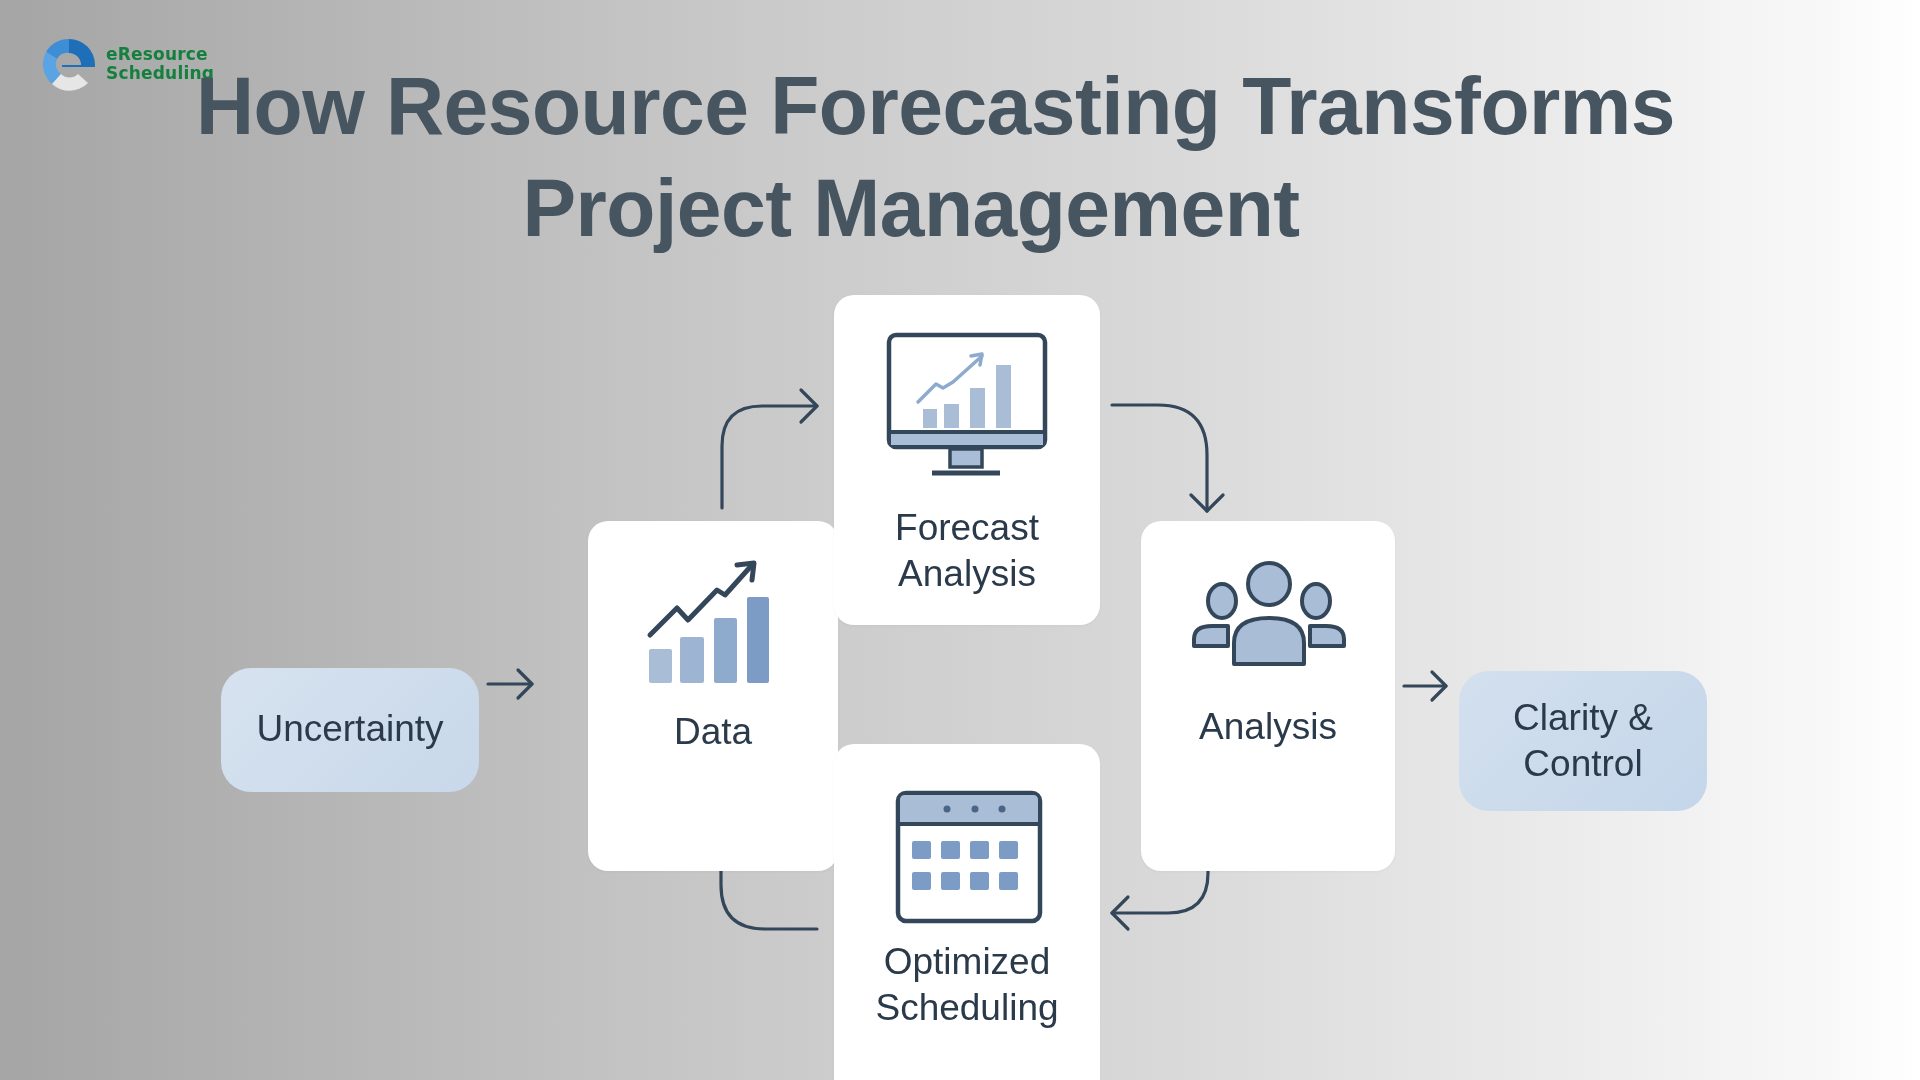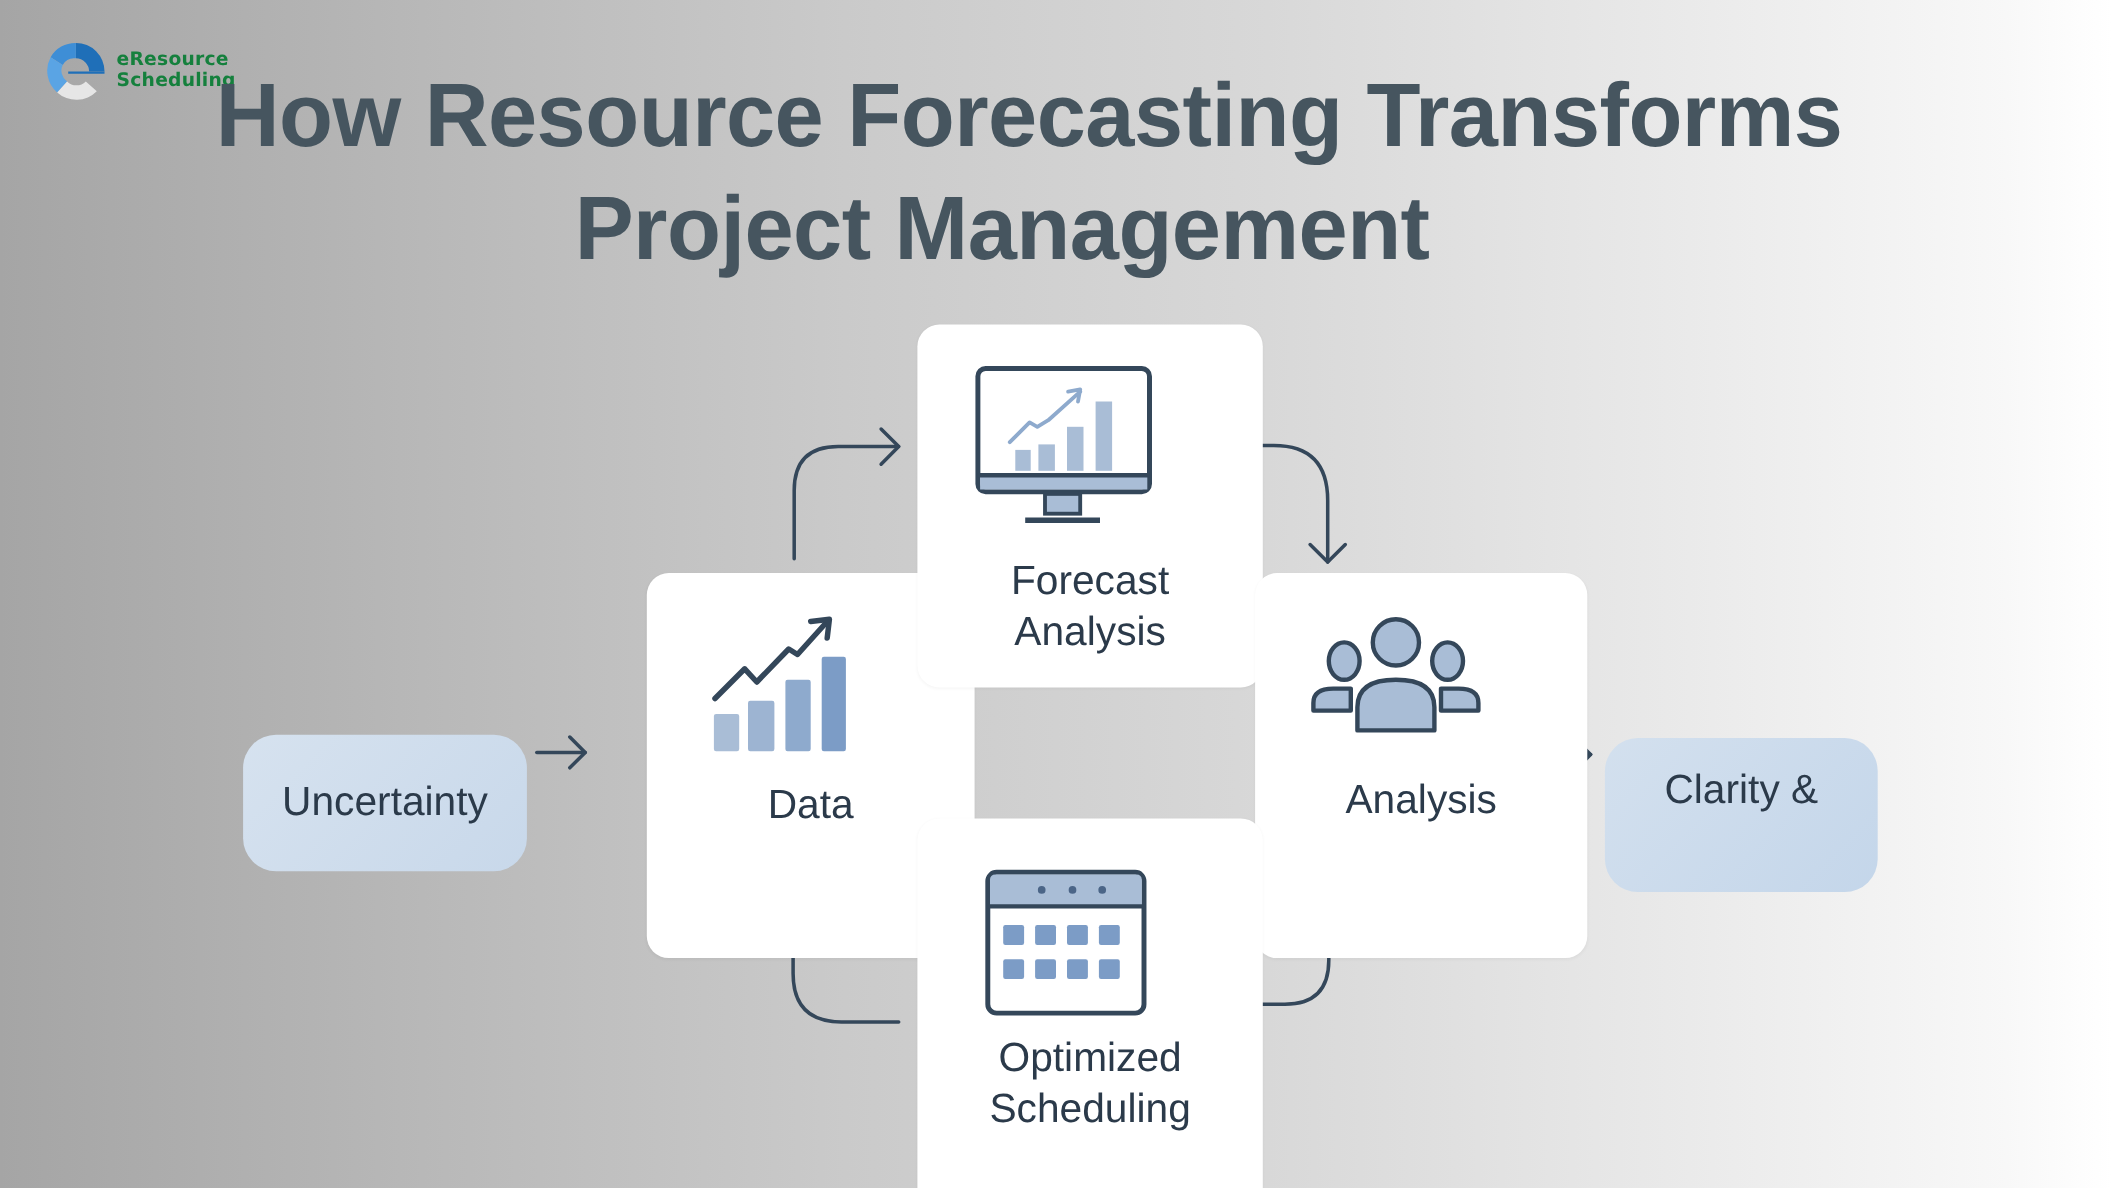--- a/index.html
+++ b/index.html
@@ -23,21 +23,20 @@
       font-size: 82px; line-height: 102px; color: #46555f;
       letter-spacing: -0.5px;
       transform: scaleX(0.98);
     }
     .title .line { display: block; }
     .title .l1 { margin-left: -50px; }
     .title .l2 { margin-left: -100px; }
     .card {
       position: absolute; background: #ffffff; border-radius: 20px;
       box-shadow: 0 1px 3px rgba(0,0,0,0.04);
-      padding-left: 48px;
     }
     .pill {
       position: absolute; background: linear-gradient(135deg, #d6e2ef, #c8d8ea);
       border-radius: 30px;
       margin-top: 48px;
     }
     .label {
       position: absolute; left: 0; width: 100%; text-align: center;
       font-family: "Liberation Sans", sans-serif; font-size: 37px; line-height: 46px;
       color: #2b3a4a; font-weight: normal;
@@ -183,14 +182,15 @@
   </svg>
   <div class="label" style="top:195px;">
     <span>Optimized</span>
     <span>Scheduling</span>
   </div>
 </div>
 
 <div class="pill" style="left:1459px; top:623px; width:248px; height:140px; background: linear-gradient(135deg, #d3e0ee, #c4d6ea);">
   <div class="label" style="top:24px;text-align:center;">
     <span>Clarity &amp;</span>
+    <span>Control</span>
   </div>
 </div>
 
 </body></html>

